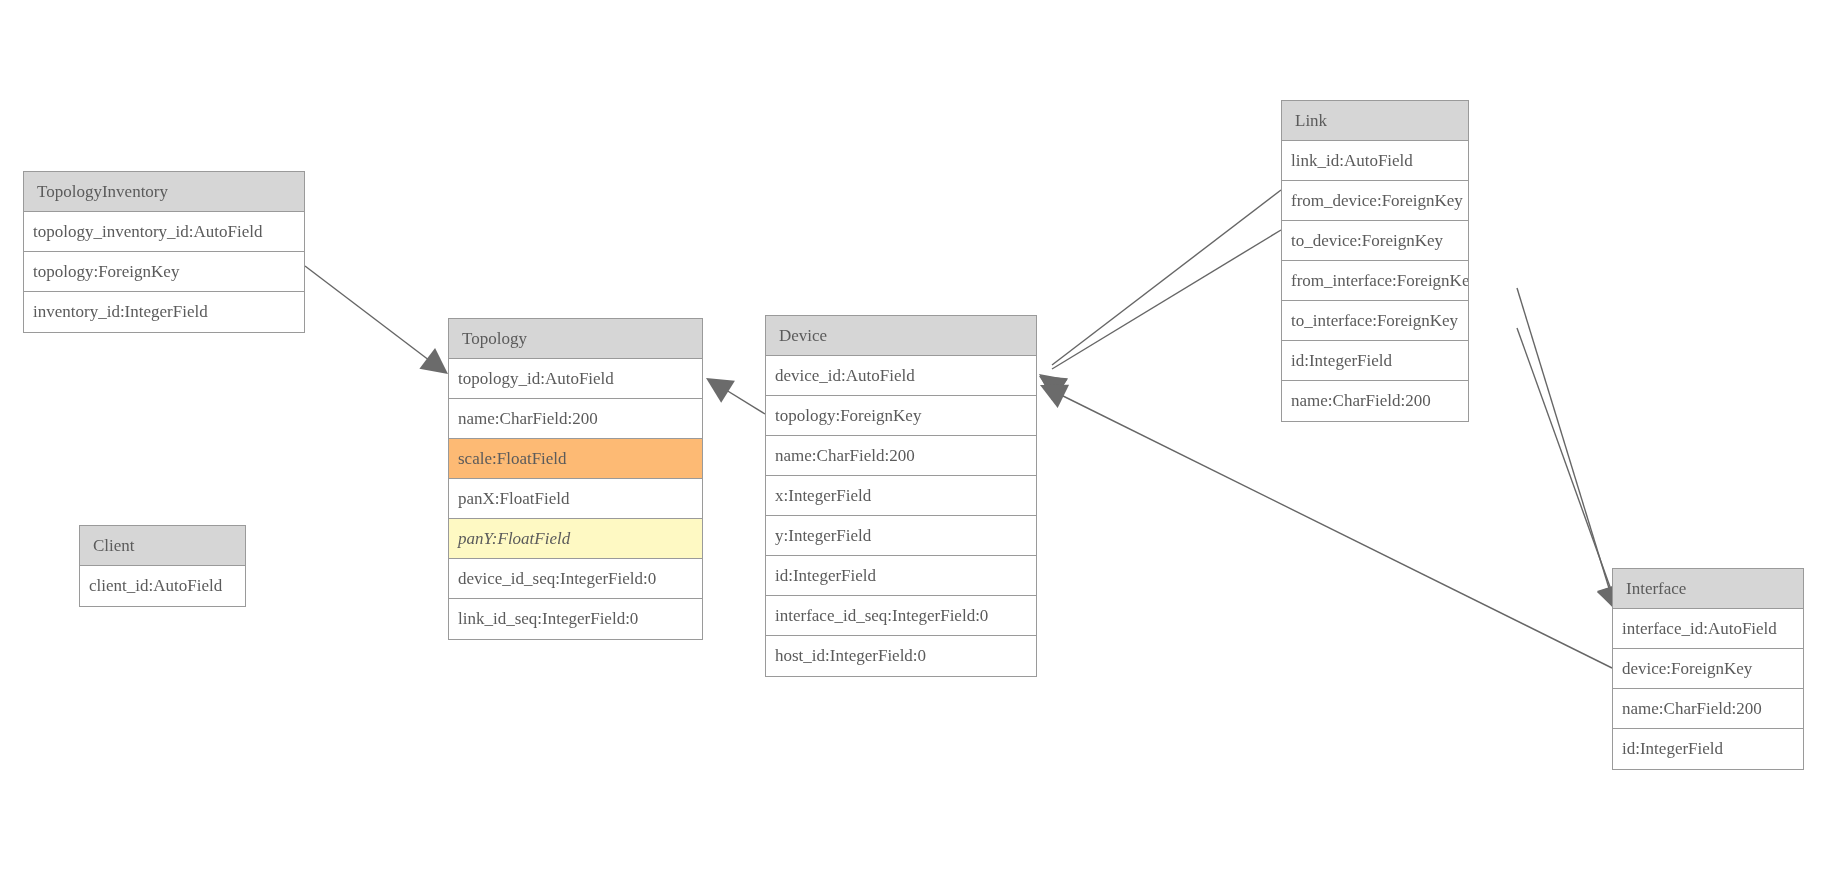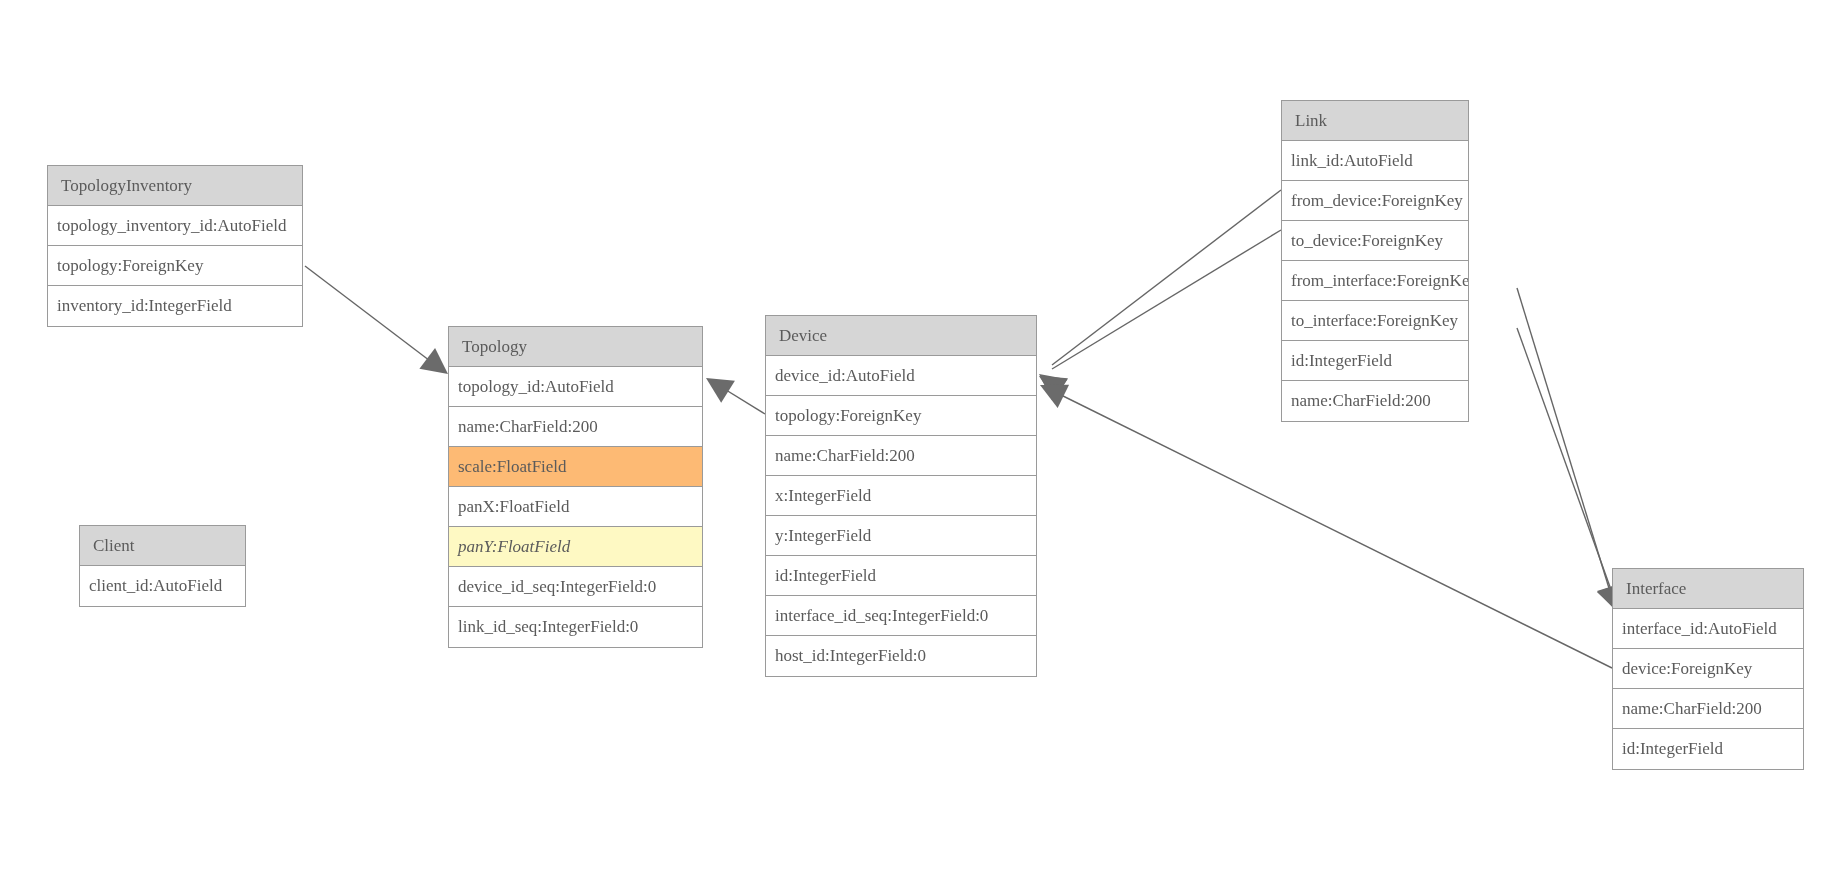--- a/index.html
+++ b/index.html
@@ -89,31 +89,31 @@
         <path d="M 1517,288 L 1612,598" stroke="#666666" stroke-width="1.4" fill="none"></path>
         <polygon points="0,0 -26,-13 -26,13" fill="#6b6b6b" transform="translate(1617,612) rotate(73)"></polygon>
       </g>
       <g>
         <path d="M 1517,328 L 1614,598" stroke="#666666" stroke-width="1.4" fill="none"></path>
         <polygon points="0,0 -26,-13 -26,13" fill="#6b6b6b" transform="translate(1618,612) rotate(70)"></polygon>
       </g>
     </svg>
 
   <div id="entities-layer">
-      <div class="entity" style="left: 23px; top: 165px; width: 256px; border-color: rgb(154, 154, 154); margin-left: 24px;">
+      <div class="entity" style="left: 23px; top: 171px; width: 282px; border-color: rgb(154, 154, 154);">
         <div class="entity-header" style="background: rgb(214, 214, 214); color: rgb(91, 91, 91); border-bottom-color: rgb(154, 154, 154);">TopologyInventory</div>
         <div class="entity-row" style="color: rgb(91, 91, 91); background: rgb(255, 255, 255); border-bottom-color: rgb(154, 154, 154);">topology_inventory_id:AutoField</div>
         <div class="entity-row" style="color: rgb(91, 91, 91); background: rgb(255, 255, 255); border-bottom-color: rgb(154, 154, 154);">topology:ForeignKey</div>
         <div class="entity-row last" style="color: rgb(91, 91, 91); background: rgb(255, 255, 255); border-bottom-color: rgb(154, 154, 154);">inventory_id:IntegerField</div>
       </div>
       <div class="entity" style="left: 79px; top: 525px; width: 167px; border-color: rgb(154, 154, 154);">
         <div class="entity-header" style="background: rgb(214, 214, 214); color: rgb(91, 91, 91); border-bottom-color: rgb(154, 154, 154);">Client</div>
         <div class="entity-row last" style="color: rgb(91, 91, 91); background: rgb(255, 255, 255); border-bottom-color: rgb(154, 154, 154);">client_id:AutoField</div>
       </div>
-      <div class="entity" style="left: 448px; top: 318px; width: 255px; border-color: rgb(154, 154, 154); margin-top: 8px;">
+      <div class="entity" style="left: 448px; top: 318px; width: 255px; border-color: rgb(154, 154, 154);">
         <div class="entity-header" style="background: rgb(214, 214, 214); color: rgb(91, 91, 91); border-bottom-color: rgb(154, 154, 154);">Topology</div>
         <div class="entity-row" style="color: rgb(91, 91, 91); background: rgb(255, 255, 255); border-bottom-color: rgb(154, 154, 154);">topology_id:AutoField</div>
         <div class="entity-row" style="color: rgb(91, 91, 91); background: rgb(255, 255, 255); border-bottom-color: rgb(154, 154, 154);">name:CharField:200</div>
         <div class="entity-row" style="color: rgb(91, 91, 91); background: #fdba74; border-bottom-color: rgb(154, 154, 154);">scale:FloatField</div>
         <div class="entity-row" style="color: rgb(91, 91, 91); background: rgb(255, 255, 255); border-bottom-color: rgb(154, 154, 154);">panX:FloatField</div>
         <div class="entity-row" style="color: rgb(91, 91, 91); background: #fef9c3; border-bottom-color: rgb(154, 154, 154); font-style: italic;">panY:FloatField</div>
         <div class="entity-row" style="color: rgb(91, 91, 91); background: rgb(255, 255, 255); border-bottom-color: rgb(154, 154, 154);">device_id_seq:IntegerField:0</div>
         <div class="entity-row last" style="color: rgb(91, 91, 91); background: rgb(255, 255, 255); border-bottom-color: rgb(154, 154, 154);">link_id_seq:IntegerField:0</div>
       </div>
       <div class="entity" style="left: 765px; top: 315px; width: 272px; border-color: rgb(154, 154, 154);">

